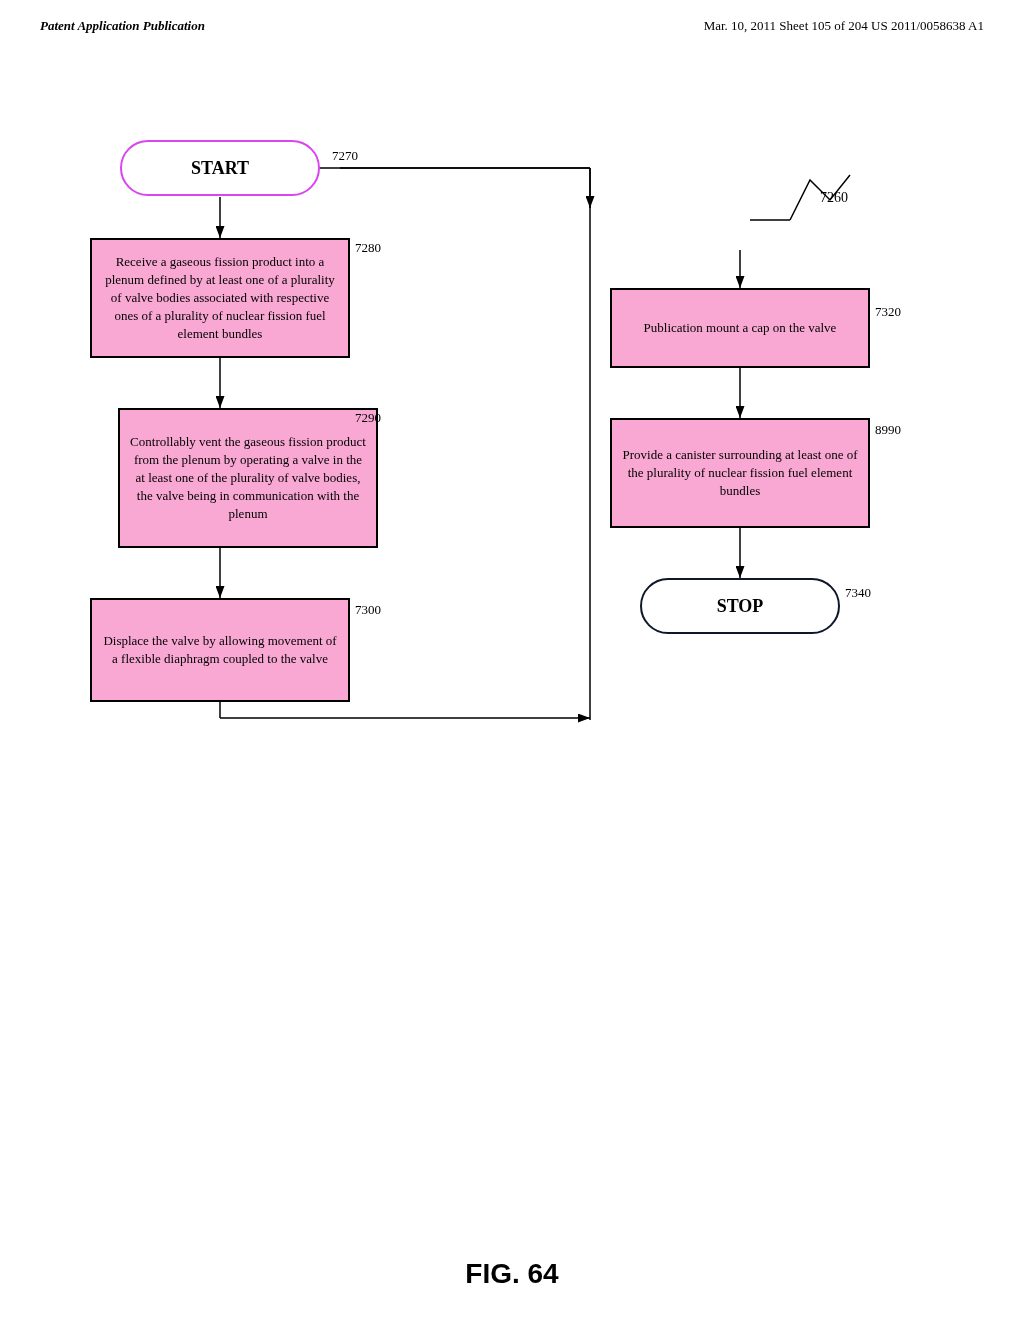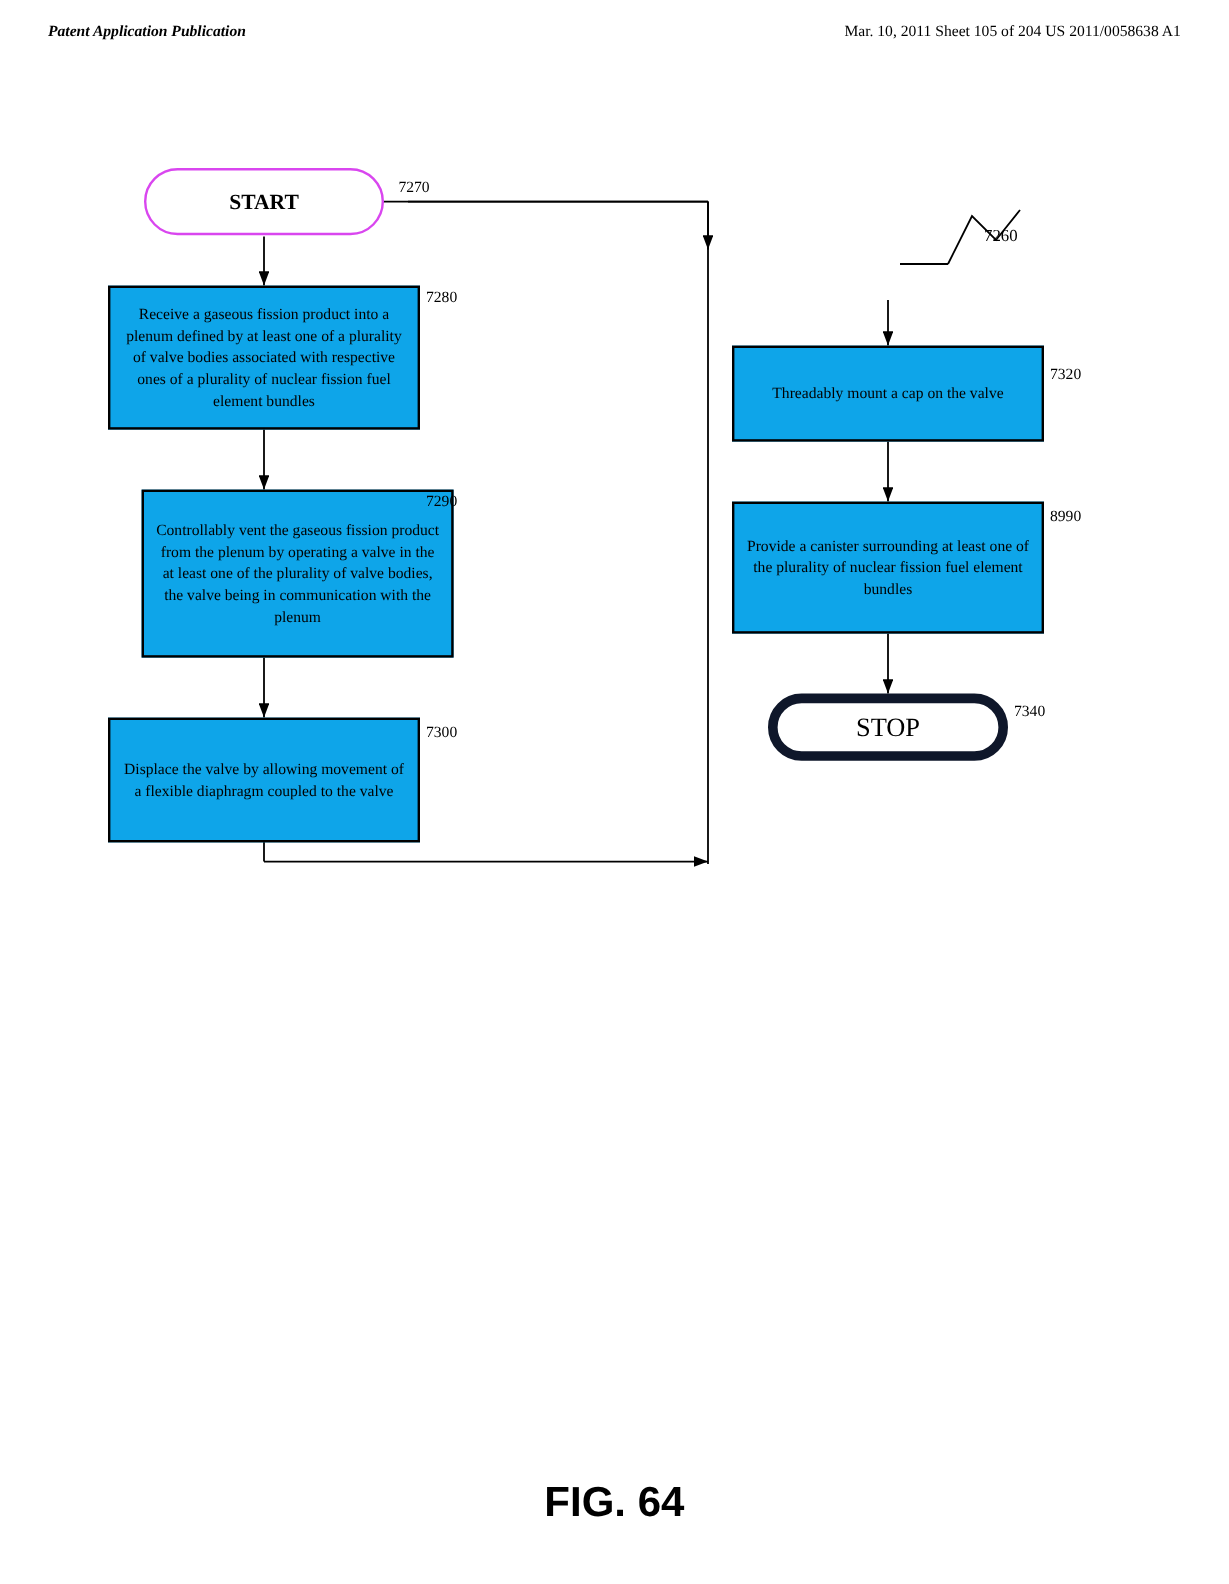--- a/index.html
+++ b/index.html
@@ -60,40 +60,40 @@
       justify-content: center;
       font-size: 18px;
       font-weight: bold;
       background: #fff;
     }
 
     
     .rect-box {
       position: absolute;
       border: 2px solid #000;
-      background: #0ea5e9;
+      background: #f9a8d4;
       display: flex;
       align-items: center;
       justify-content: center;
       text-align: center;
       font-size: 13px;
       line-height: 1.4;
       padding: 8px;
     }
 
     
     .stop-oval {
       position: absolute;
-      border: 8px solid #0f172a;
+      border: 2px solid #0f172a;
       border-radius: 30px;
       display: flex;
       align-items: center;
       justify-content: center;
-      font-size: 22px;
-      font-weight: normal;
+      font-size: 18px;
+      font-weight: bold;
       background: #fff;
     }
 
     
     .ref-label {
       position: absolute;
       font-size: 13px;
     }
 
     
@@ -101,24 +101,24 @@
       position: absolute;
       top: 0;
       left: 0;
       width: 100%;
       height: 100%;
       pointer-events: none;
     }
 
     .fig-label {
       position: absolute;
-      bottom: 48px;
+      bottom: 30px;
       left: 50%;
       transform: translateX(-50%);
-      font-size: 35px;
+      font-size: 28px;
       font-weight: bold;
       font-family: Arial, sans-serif;
     }
   </style>
 </head>
 <body>
 
 <div class="header">
   <span class="header-left">Patent Application Publication</span>
   <span class="header-right">Mar. 10, 2011  Sheet 105 of 204   US 2011/0058638 A1</span>
@@ -187,21 +187,21 @@
     <div class="ref-label" style="top:50px; left:760px; font-size:14px;">
       <span>7260</span>
     </div>
 
     <svg style="position:absolute; top:30px; left:690px; width:120px; height:60px;">
       <polyline points="40,50 60,10 80,30 100,5" fill="none" stroke="#000" stroke-width="1.5"></polyline>
       <line x1="0" y1="50" x2="40" y2="50" stroke="#000" stroke-width="1.5"></line>
     </svg>
 
     <div class="rect-box" style="top:148px; left:550px; width:260px; height:80px;">
-      <span>Threadably mount a cap on the valve</span>
+      <span>Publication mount a cap on the valve</span>
     </div>
     <div class="ref-label" style="top:164px; left:815px;">
       <span>7320</span>
     </div>
 
     <div class="rect-box" style="top:278px; left:550px; width:260px; height:110px;">
       <span>Provide a canister surrounding at least one of the plurality of nuclear fission fuel element bundles</span>
     </div>
     <div class="ref-label" style="top:282px; left:815px;">
       <span>8990</span>

